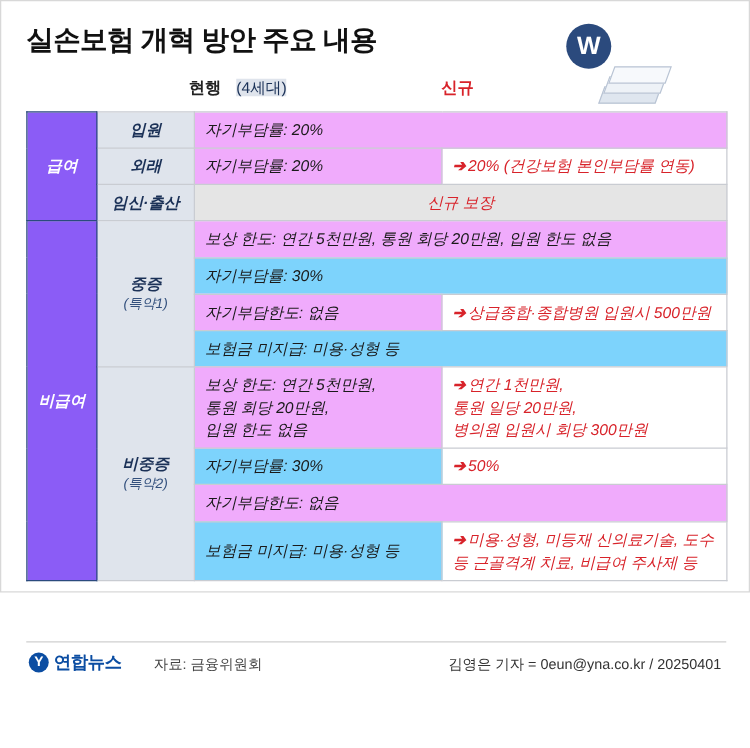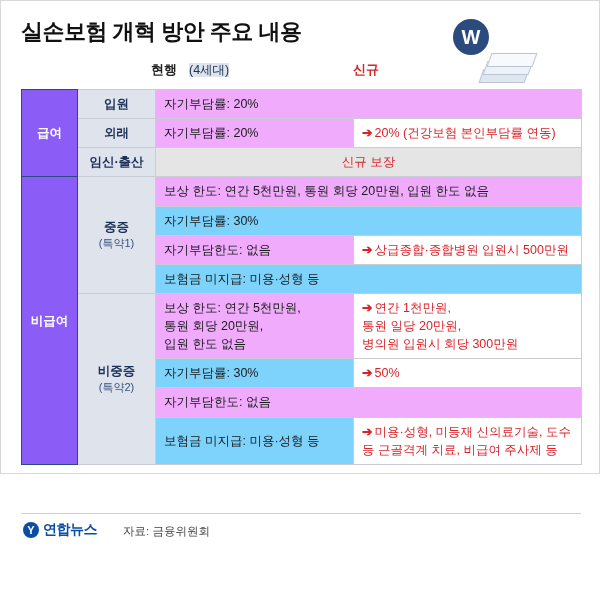--- a/index.html
+++ b/index.html
@@ -83,20 +83,21 @@
     width: 560px;
     border-collapse: collapse;
     table-layout: fixed;
   }
   table.main td {
     border: 1px solid #c9ccd2;
     font-size: 12.5px;
     vertical-align: middle;
     padding: 5px 8px;
     line-height: 1.45;
+    font-style: italic;
   }
   .cat {
     width: 56px;
     background: #8b5cf6;
     color: #fff;
     font-weight: bold;
     text-align: center;
     font-size: 14px;
     border-color: #2b4a7d !important;
   }
@@ -272,14 +273,15 @@
     </tbody>
   </table>
 
   <div class="footer-line"></div>
 
   <div class="yna">
     <span class="mark">Y</span>
     <span class="name">연합뉴스</span>
   </div>
   <div class="source">자료: 금융위원회</div>
+  <div class="byline">김영은 기자 = 0eun@yna.co.kr / 20250401</div>
 
 </div>
 
 </body></html>

